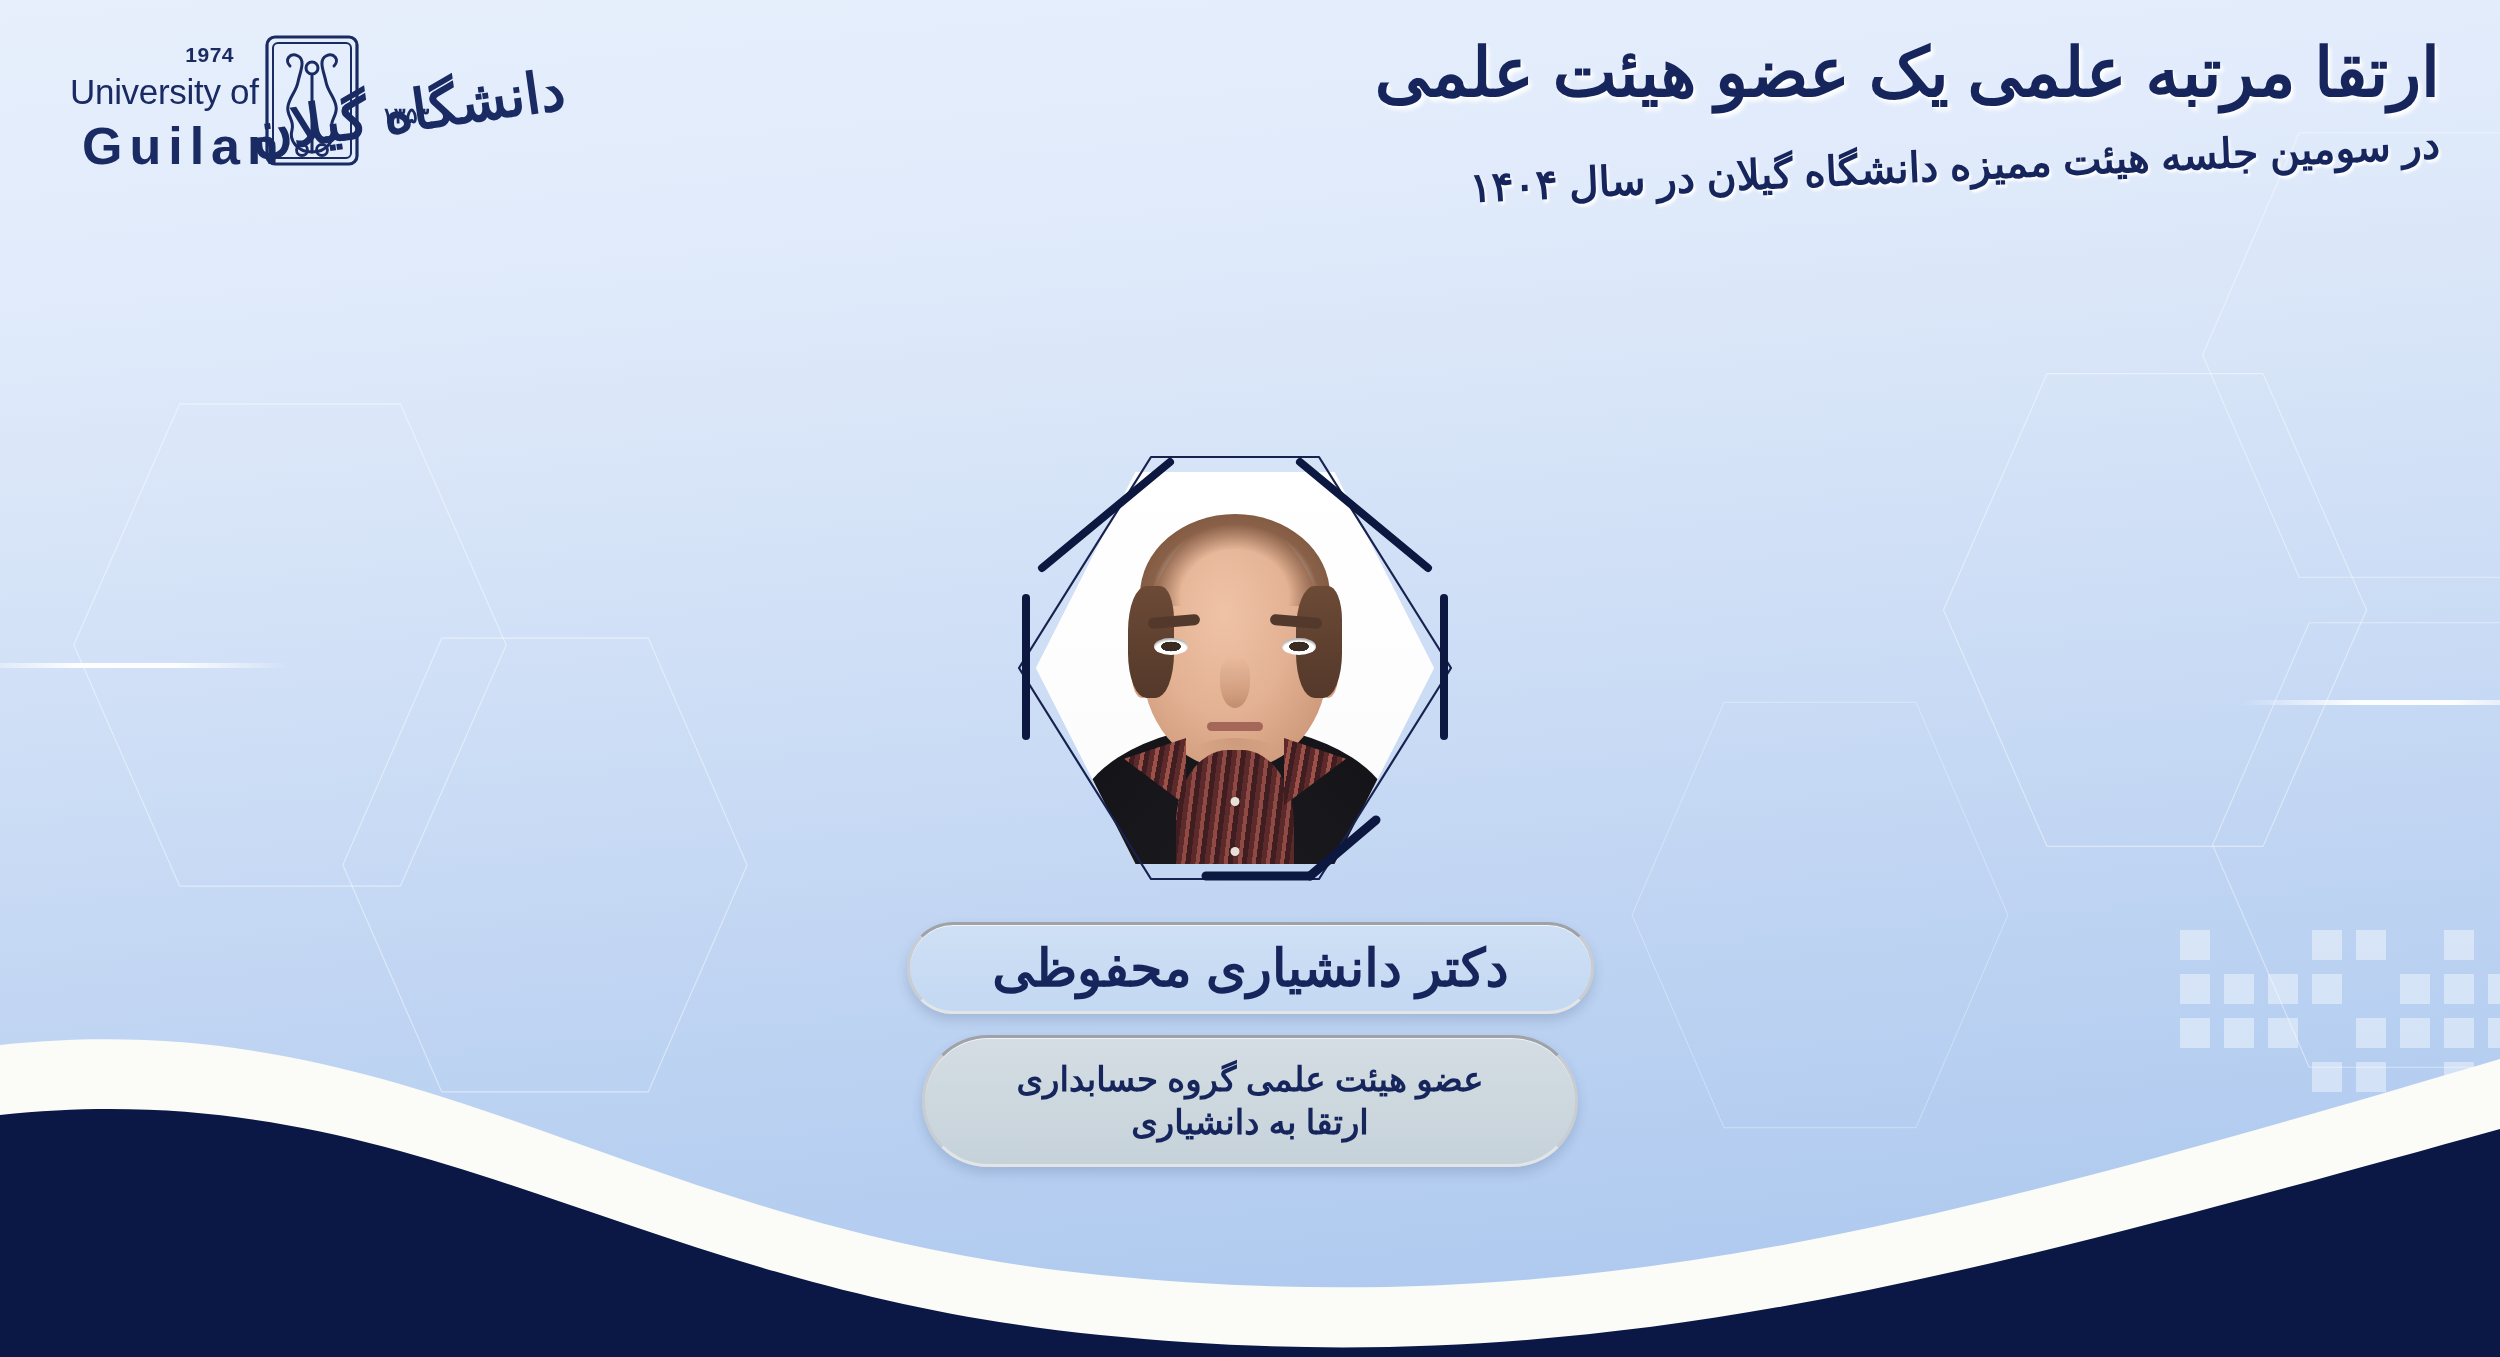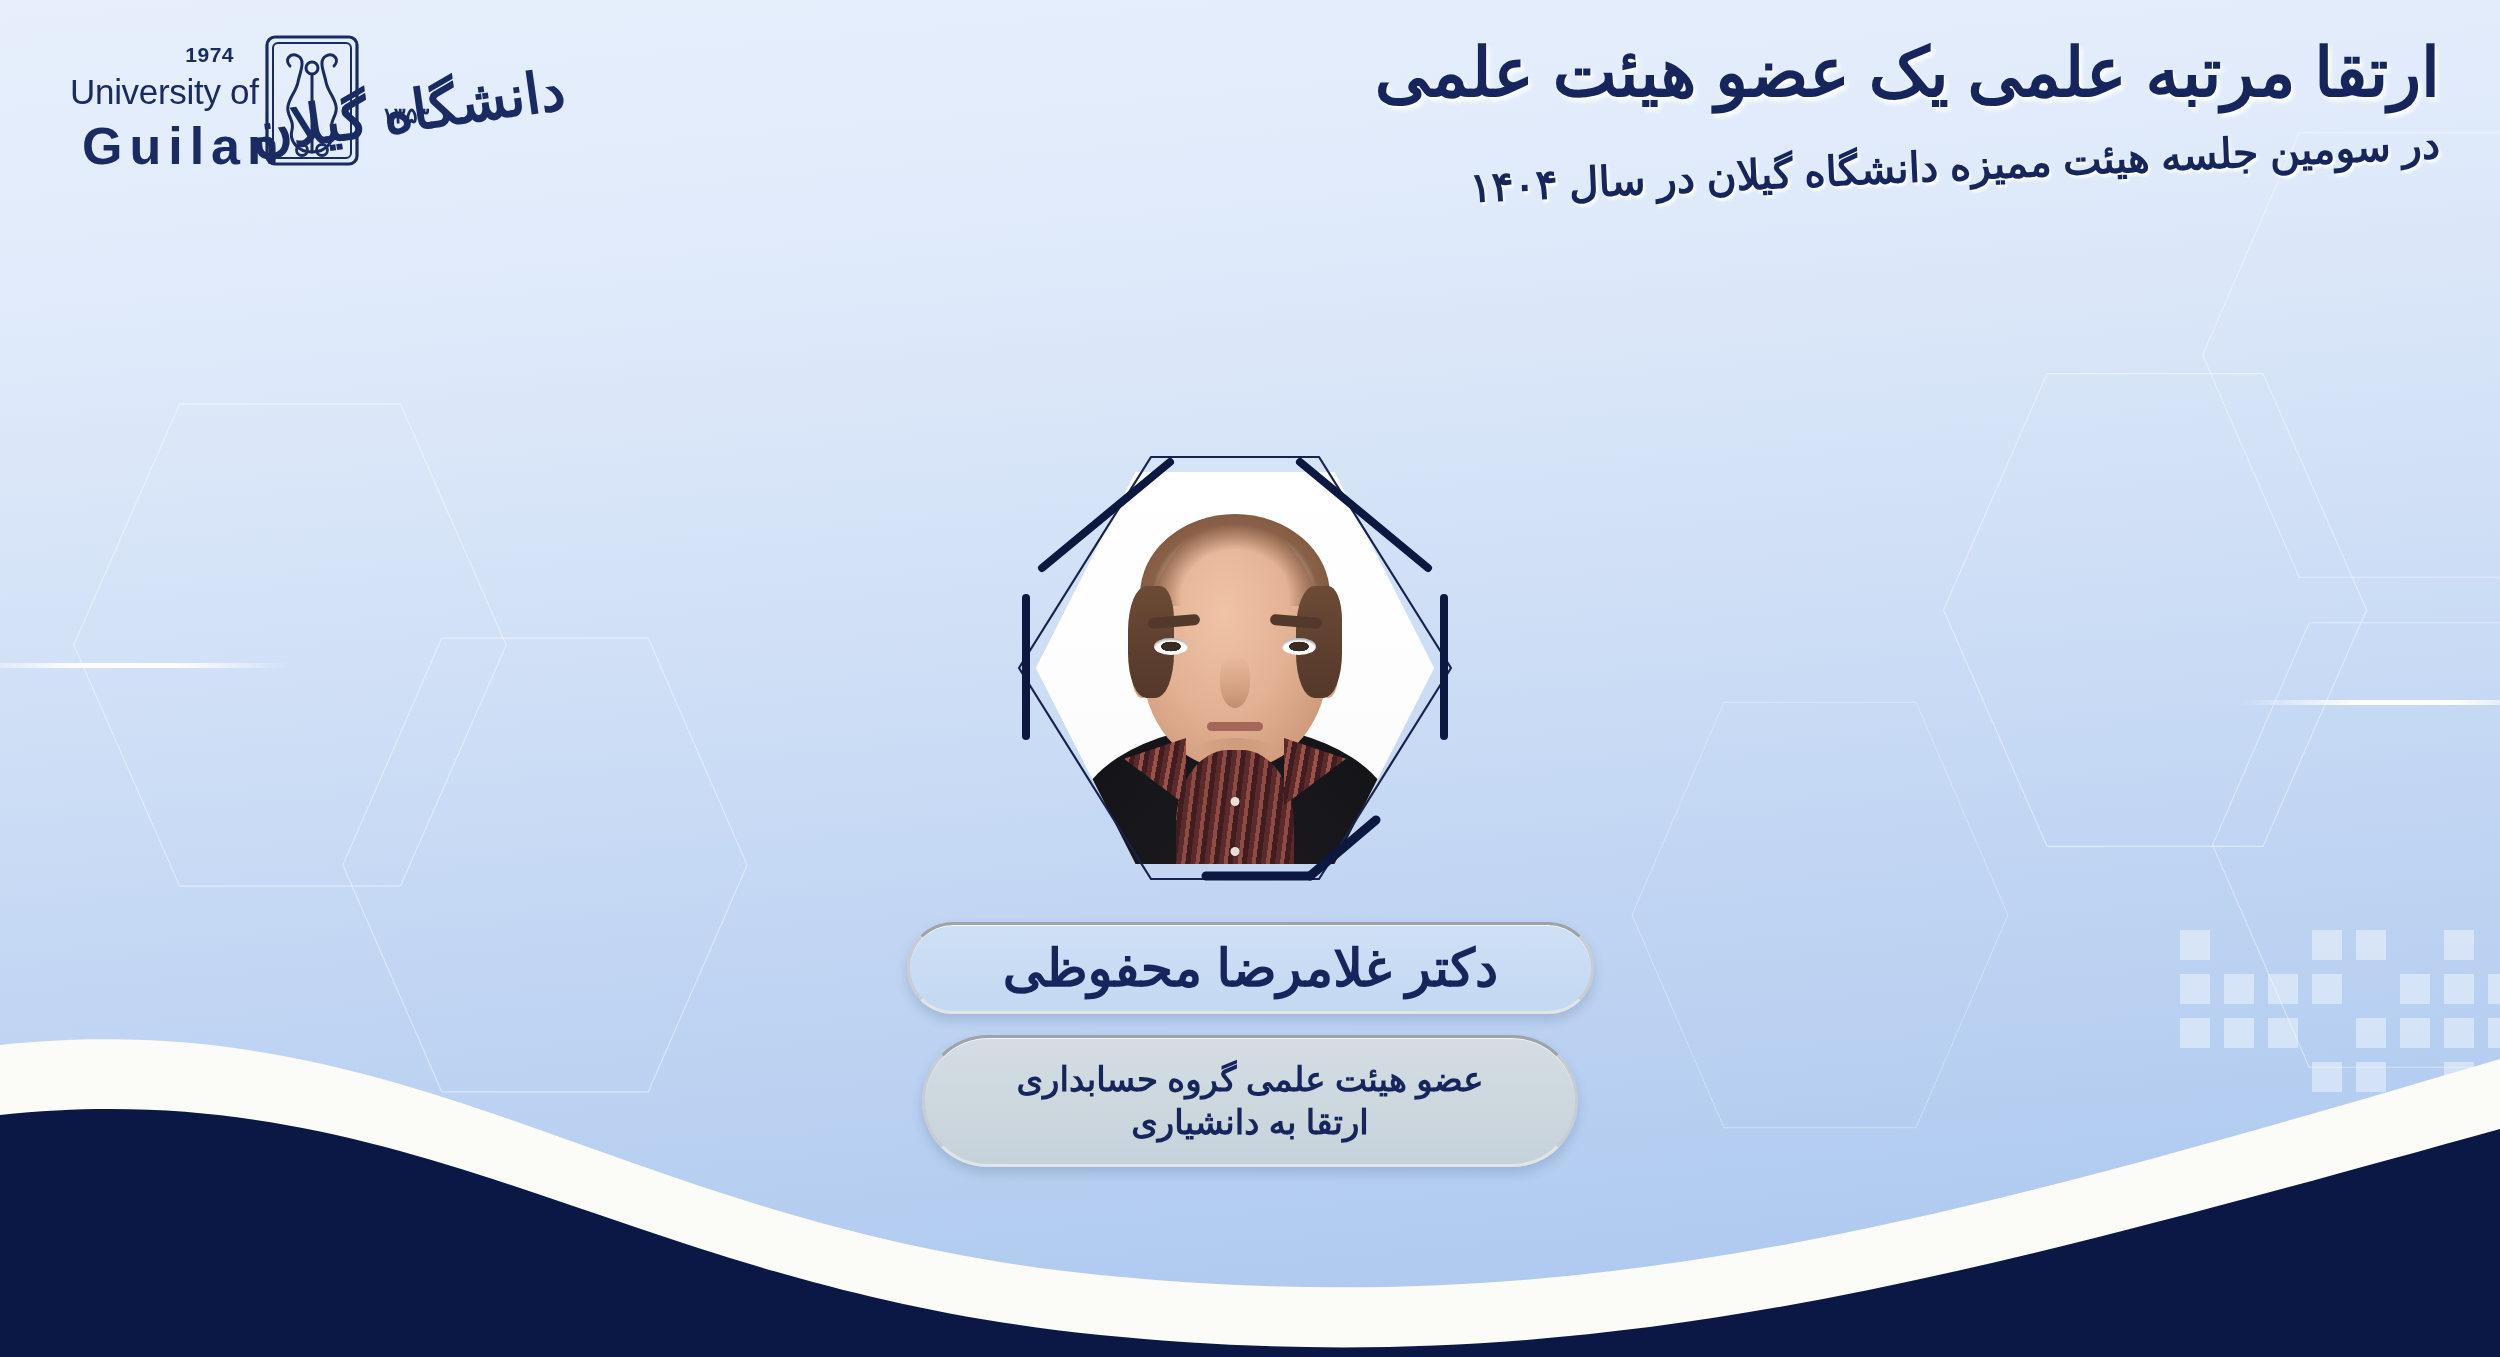--- a/index.html
+++ b/index.html
@@ -447,21 +447,21 @@
         <path d="M16 150 L16 288" fill="none" stroke="#0d1840" stroke-width="8" stroke-linecap="round"></path>
         <path d="M290 14 L418 120" fill="none" stroke="#0d1840" stroke-width="8" stroke-linecap="round"></path>
         <path d="M434 150 L434 288" fill="none" stroke="#0d1840" stroke-width="8" stroke-linecap="round"></path>
         <path d="M196 428 L300 428" fill="none" stroke="#0d1840" stroke-width="9" stroke-linecap="round"></path>
         <path d="M300 428 L366 372" fill="none" stroke="#0d1840" stroke-width="9" stroke-linecap="round"></path>
       </svg>
     </div>
   </div>
 
   <div class="badge" id="badge-name">
-    <span>دکتر غلامرضا محفوظی</span>
+    <span>دکتر دانشیاری محفوظی</span>
   </div>
 
   <div class="badge" id="badge-role">
     <span>عضو هیئت علمی گروه حسابداری</span>
     <span>ارتقا به دانشیاری</span>
   </div>
 
   <div id="wave">
     <svg viewBox="0 0 2500 430" preserveAspectRatio="none">
       <path d="M0 118 C 420 74 620 300 1100 348 C 1580 396 1930 300 2500 132 L2500 430 L0 430 Z" fill="#fbfbf7"></path>

